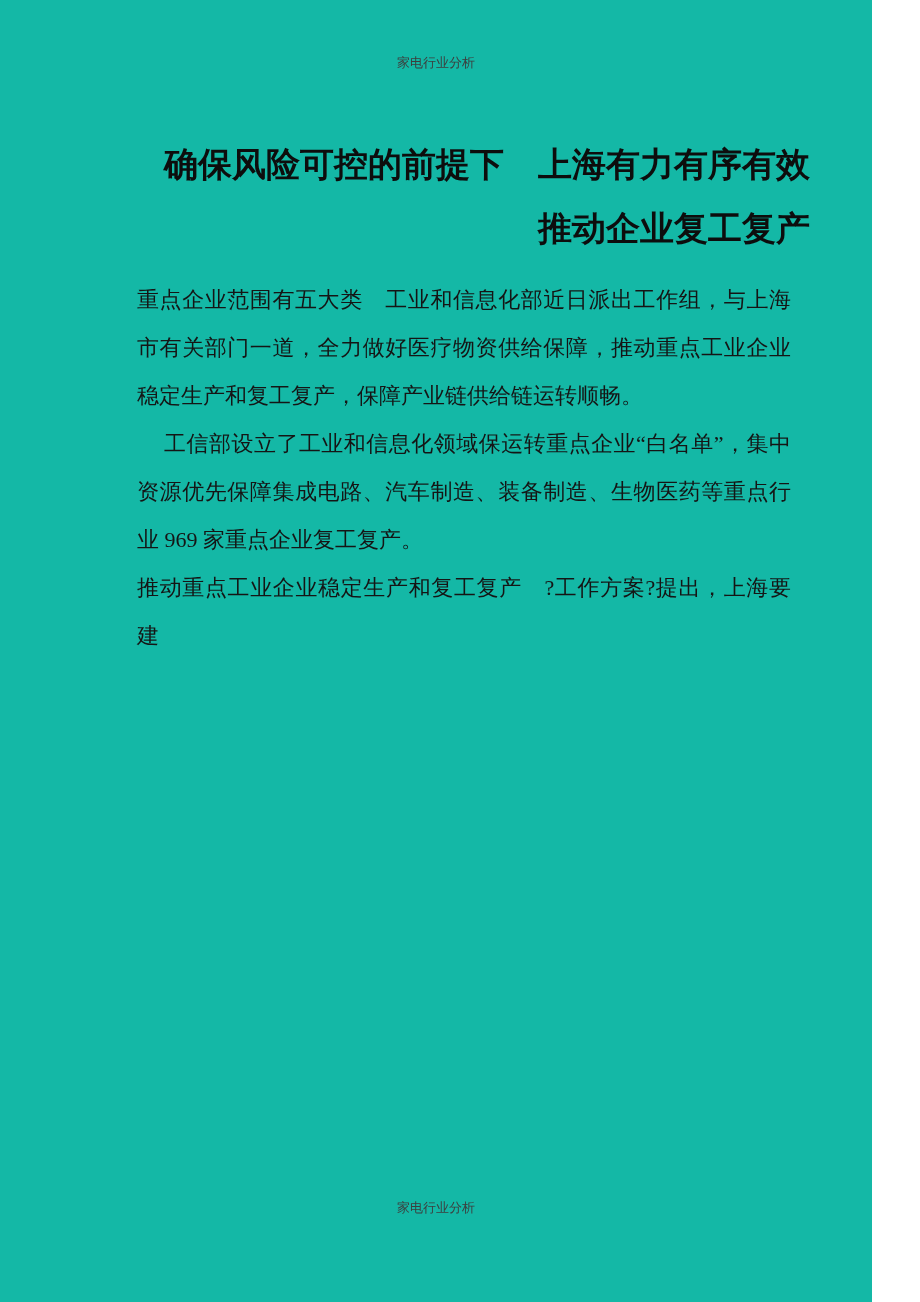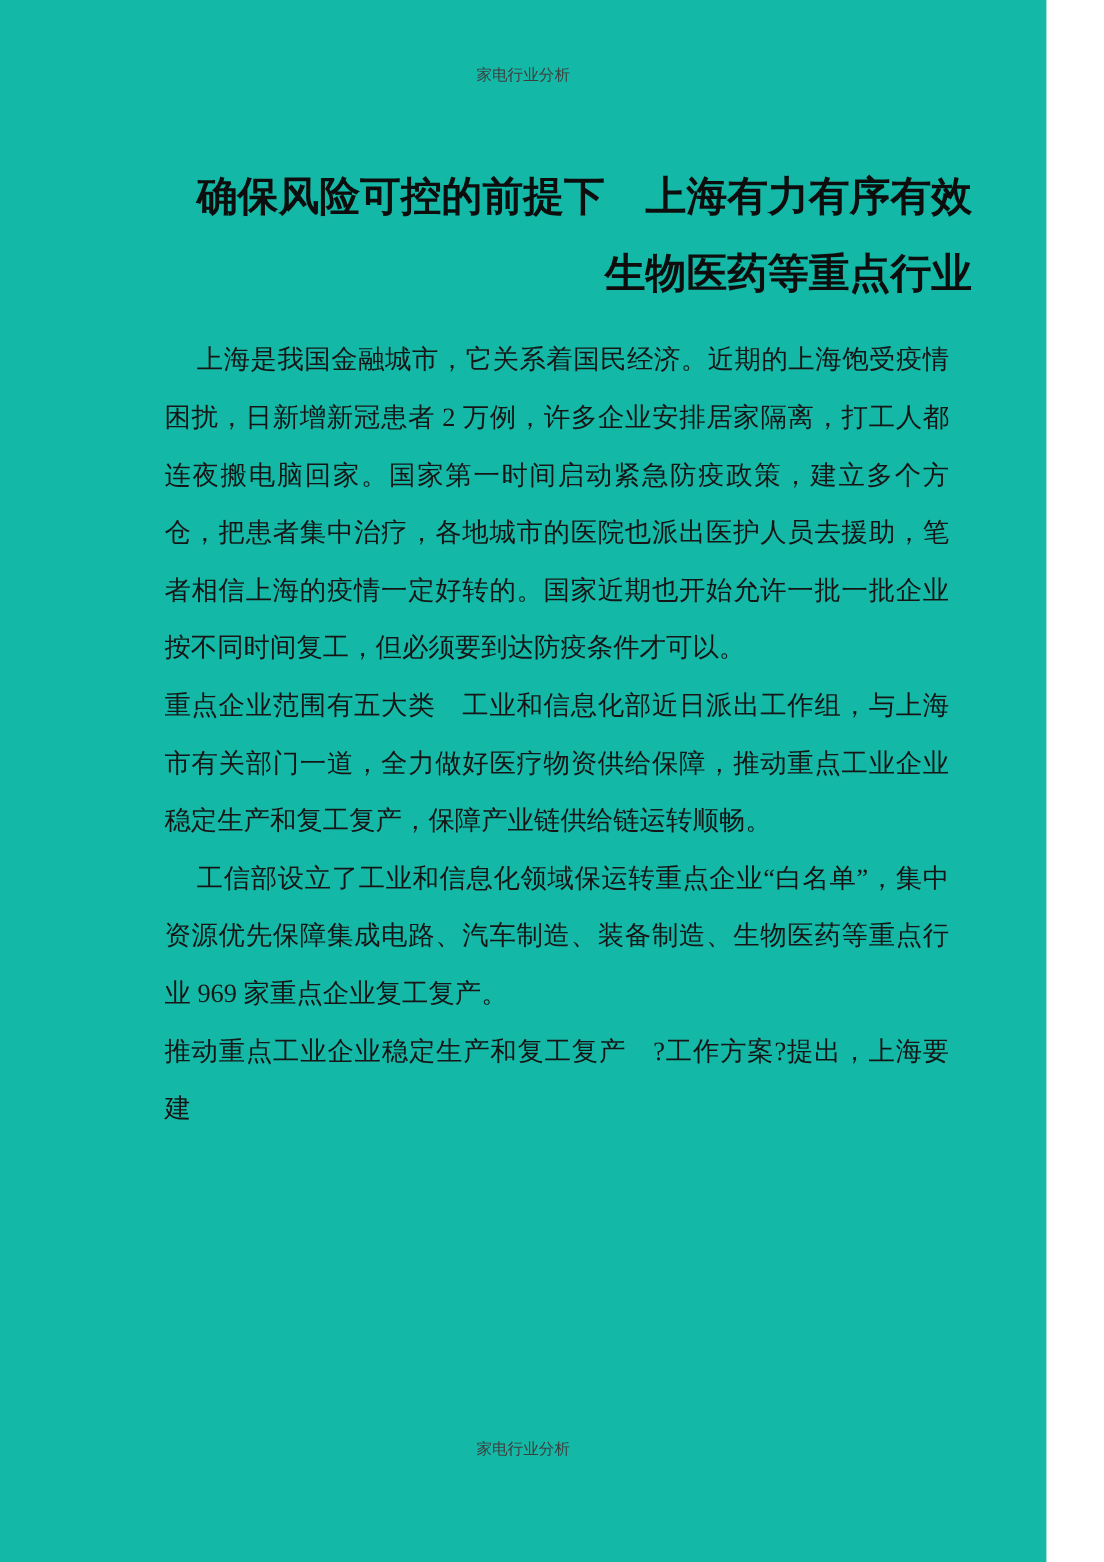--- a/index.html
+++ b/index.html
@@ -57,25 +57,24 @@
 </style>
 </head>
 <body>
 
 <div class="page">
 
   <div class="header">家电行业分析</div>
 
   <div class="title">
     <div>确保风险可控的前提下　上海有力有序有效</div>
-    <div>生物医药等重点行业</div>
+    <div>推动企业复工复产</div>
   </div>
 
   <div class="body">
-      <p class="para indent">上海是我国金融城市，它关系着国民经济。近期的上海饱受疫情困扰，日新增新冠患者 2 万例，许多企业安排居家隔离，打工人都连夜搬电脑回家。国家第一时间启动紧急防疫政策，建立多个方仓，把患者集中治疗，各地城市的医院也派出医护人员去援助，笔者相信上海的疫情一定好转的。国家近期也开始允许一批一批企业按不同时间复工，但必须要到达防疫条件才可以。</p>
       <p class="para">重点企业范围有五大类　工业和信息化部近日派出工作组，与上海市有关部门一道，全力做好医疗物资供给保障，推动重点工业企业稳定生产和复工复产，保障产业链供给链运转顺畅。</p>
       <p class="para indent">工信部设立了工业和信息化领域保运转重点企业“白名单”，集中资源优先保障集成电路、汽车制造、装备制造、生物医药等重点行业 969 家重点企业复工复产。</p>
       <p class="para">推动重点工业企业稳定生产和复工复产　?工作方案?提出，上海要建</p>
     </div>
 
   <div class="footer">家电行业分析</div>
 
 </div>
 
 </body></html>

